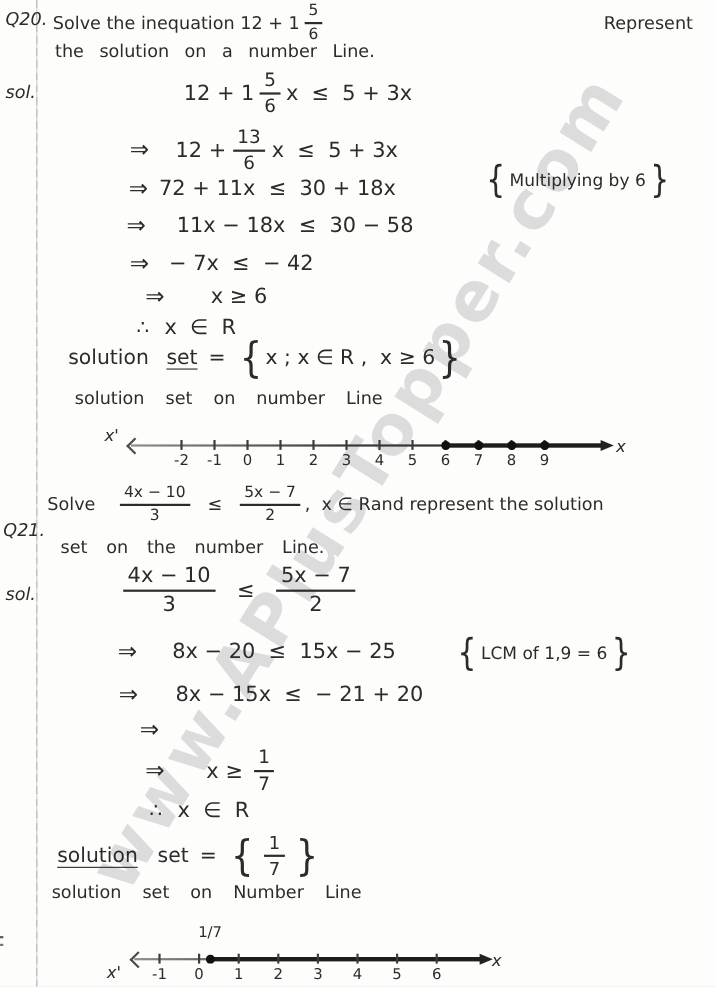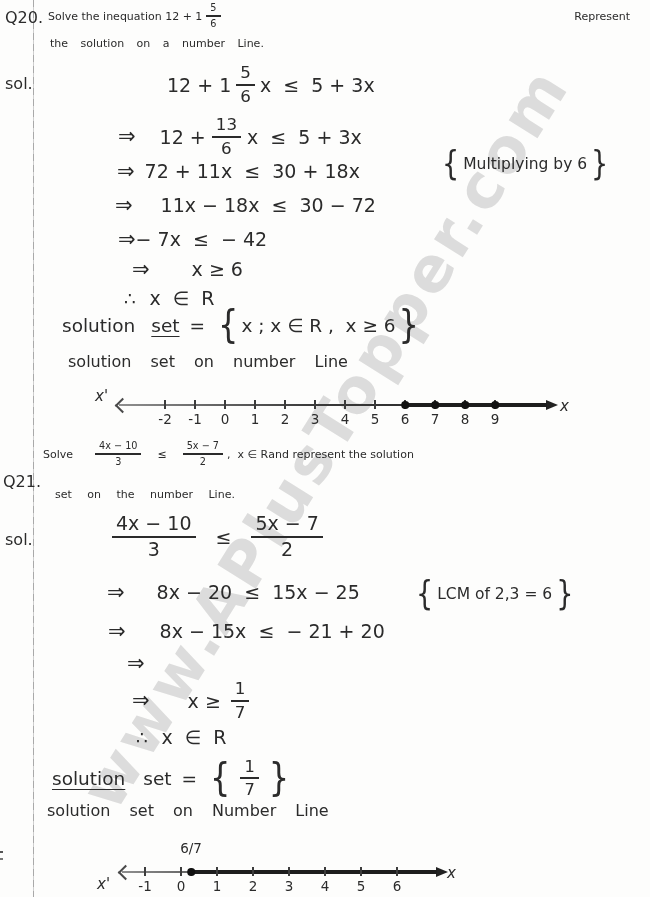--- a/index.html
+++ b/index.html
@@ -5,22 +5,22 @@
   html,body{margin:0;padding:0;background:#e9e9e9;}
   .page{position:relative;width:650px;height:897px;background:#fdfdfc;overflow:hidden;
         font-family:"DejaVu Sans", sans-serif;color:#2b2b2b;}
   .margin-line{position:absolute;left:33px;top:0;width:1px;height:100%;
         background:repeating-linear-gradient(180deg,#a9a9a9 0 7px,#cfcfcf 7px 11px);}
   .watermark{position:absolute;left:-95px;top:412px;width:830px;height:80px;
         text-align:center;font-size:62px;font-weight:600;letter-spacing:4px;
         color:#c2c2c2;opacity:.55;transform:rotate(-58deg);z-index:1;white-space:pre;}
   .row{position:absolute;display:flex;align-items:center;z-index:2;}
   .row span,.row b{white-space:pre;}
-  .qlabel{position:absolute;font-size:16px;z-index:2;}
-  .qtext{font-size:11px;}
+  .qlabel{position:absolute;font-size:16px;z-index:2;font-style:italic;}
+  .qtext{font-size:16px;}
   .f{font-size:19px;}
   .imp{font-size:21px;line-height:1;}
   .frac{display:inline-flex;flex-direction:column;align-items:center;line-height:1.05;}
   .frac b{display:block;font-weight:normal;text-align:center;}
   .frac .fn{padding:0 4px 2px;border-bottom:2px solid #2b2b2b;}
   .frac .fd{padding-top:2px;}
   .small-frac{font-size:.88em;}
   .note{position:absolute;display:flex;align-items:center;font-size:15.5px;z-index:2;}
   .note span{white-space:pre;}
   .nbrace{font-size:27px;font-weight:400;transform:scaleY(1.25);padding:0 4px;}
@@ -96,26 +96,26 @@
     <span style="margin-left:10px">72 + 11x  ≤  30 + 18x</span>
   </div>
   <div class="note" style="left:438px;top:148px">
     <span class="nbrace">{</span>
     <span>Multiplying by 6</span>
     <span class="nbrace">}</span>
   </div>
 
   <div class="row f" style="left:115px;top:194px">
     <span class="imp">⇒</span>
-    <span style="margin-left:28px">11x − 18x  ≤  30 − 72</span>
+    <span style="margin-left:28px">11x − 18x  ≤  30 − 58</span>
   </div>
 
   <div class="row f" style="left:118px;top:228px">
     <span class="imp">⇒</span>
-    <span style="">− 7x  ≤  − 42</span>
+    <span style="margin-left:18px">− 7x  ≤  − 42</span>
   </div>
 
   <div class="row f" style="left:132px;top:258px">
     <span class="imp">⇒</span>
     <span style="margin-left:42px">x ≥ 6</span>
   </div>
 
   <div class="row f" style="left:124px;top:287px">
     <span class="ther">∴</span>
     <span style="margin-left:14px;letter-spacing:3px">x ∈ R</span>
@@ -229,21 +229,21 @@
       <b class="fd">2</b>
     </span>
   </div>
 
   <div class="row f" style="left:107px;top:581px">
     <span class="imp">⇒</span>
     <span style="margin-left:32px">8x − 20  ≤  15x − 25</span>
   </div>
   <div class="note" style="left:412px;top:578px">
     <span class="nbrace">{</span>
-    <span>LCM of 2,3 = 6</span>
+    <span>LCM of 1,9 = 6</span>
     <span class="nbrace">}</span>
   </div>
 
   <div class="row f" style="left:108px;top:620px">
     <span class="imp">⇒</span>
     <span style="margin-left:34px">8x − 15x  ≤  − 21 + 20</span>
   </div>
 
   <div class="row f" style="left:127px;top:653px">
     <span class="imp">⇒</span>
@@ -273,21 +273,21 @@
       <b class="fd">7</b>
     </span>
     <span class="sbrace">}</span>
   </div>
 
   <div class="row caption" style="left:47px;top:801px">
     <span>solution set on Number Line</span>
   </div>
 
   <div class="nl" style="left:95px;top:838px;width:380px;height:58px">
-    <span class="pt-label" style="left:96px;top:2px">6/7</span>
+    <span class="pt-label" style="left:96px;top:2px">1/7</span>
     <span class="nl-xlab" style="left:2px;top:37px">x'</span>
     <div class="axis" style="left:27px;top:33px;width:315px">
       <i class="chev"></i>
       <i class="arrow"></i>
       <div class="thick" style="left:69px;width:246px"></div>
       <span class="tick" style="left:23px">
           <i></i>
           <b>-1</b>
         </span>
       <span class="tick" style="left:59px">

